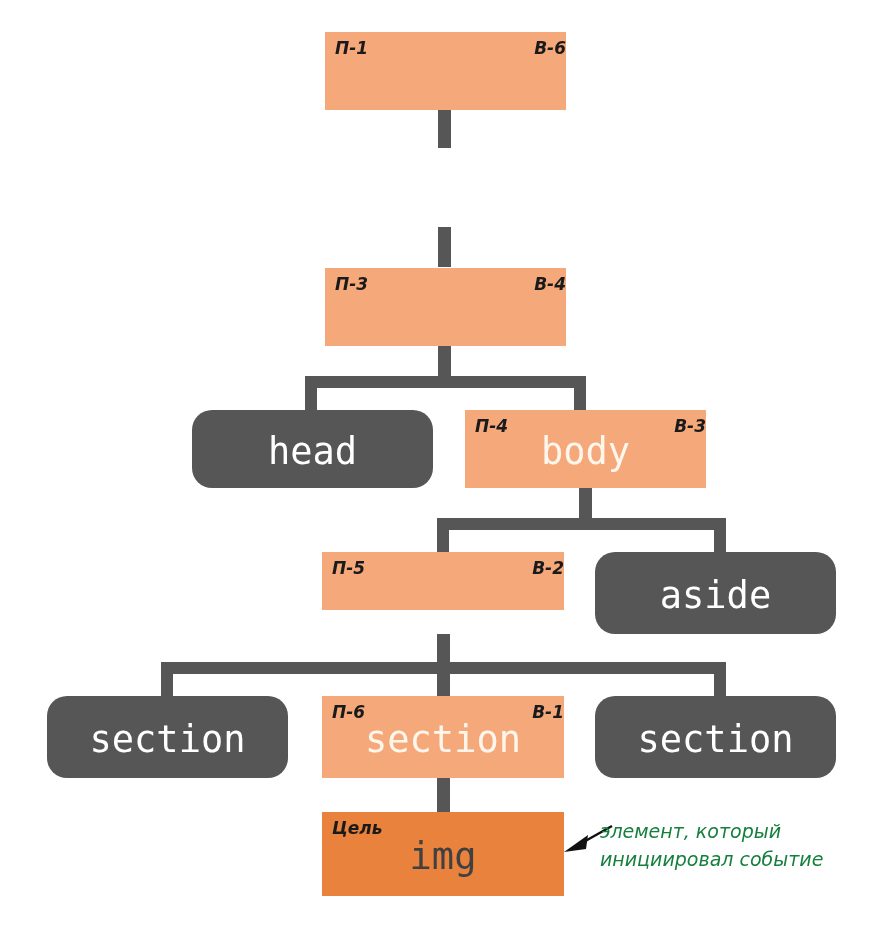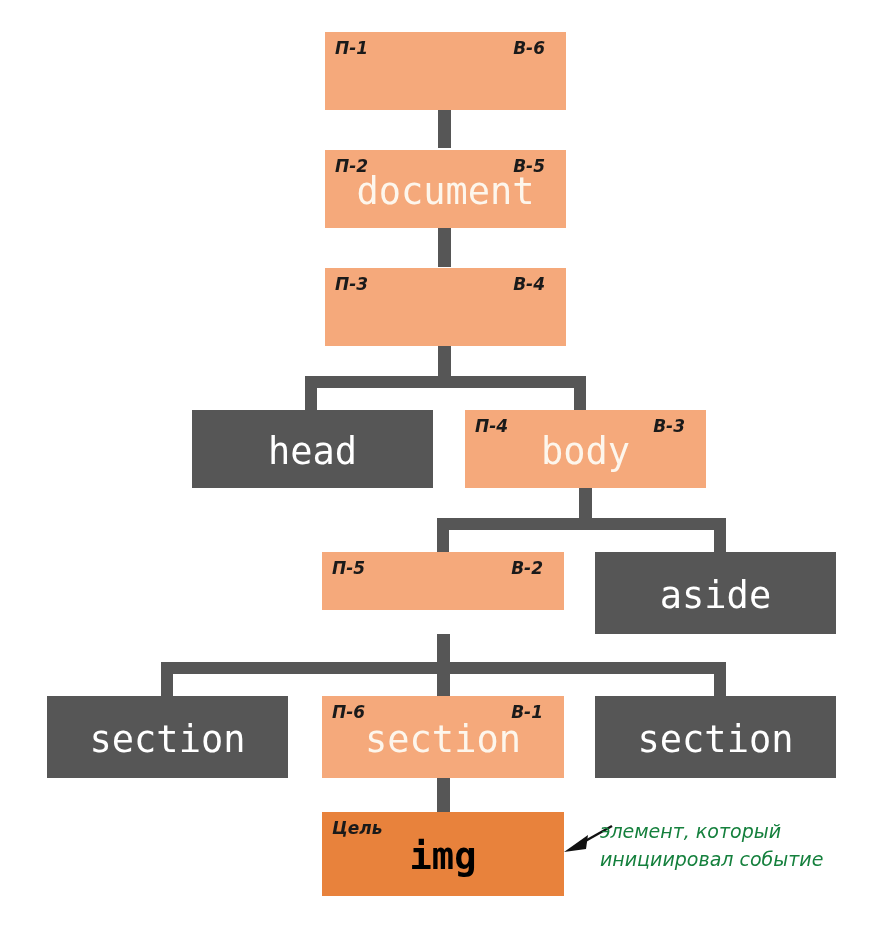--- a/index.html
+++ b/index.html
@@ -46,45 +46,45 @@
     top: 2px;
   }
   .node.peach {
     background: #f5a97b;
   }
   .node.peach .node-label {
     color: #fdf6ec;
   }
   .node.gray {
     background: #565656;
+    border-radius: 20px;
   }
   .node.gray .node-label {
     color: #ffffff;
   }
   .node.target {
     background: #e8823c;
   }
   .node.target .node-label {
-    color: #000000;
-    font-weight: bold;
+    color: #404040;
   }
 
   
   .tag {
     position: absolute;
     font-family: "DejaVu Sans", sans-serif;
     font-style: italic;
     font-weight: bold;
     font-size: 17px;
     color: #1a1a1a;
     white-space: nowrap;
     line-height: 1;
   }
   .tag.left  { left: 10px;  top: 8px; }
-  .tag.right { right: 21px; top: 8px; }
+  .tag.right { right: 0; top: 8px; }
 
   
   #annotation {
     position: absolute;
     left: 600px;
     top: 818px;
     width: 270px;
     font-family: "DejaVu Sans", sans-serif;
     font-style: italic;
     font-size: 19px;
@@ -136,25 +136,20 @@
 
   <div class="edge" style="left:437px; top:662px; width:13px; height:42px;"></div>
 
   <div class="edge" style="left:437px; top:778px; width:13px; height:36px;"></div>
 
   <div class="node peach" style="left:325px; top:32px; width:241px; height:78px;">
     <span class="tag left">П-1</span>
     <span class="tag right">В-6</span>
   </div>
 
-  <div class="node peach" style="left:325px; top:150px; width:241px; height:78px;">
-    <span class="tag left">П-2</span>
-    <span class="tag right">В-5</span>
-    <span class="node-label">document</span>
-  </div>
 
   <div class="node peach" style="left:325px; top:268px; width:241px; height:78px;">
     <span class="tag left">П-3</span>
     <span class="tag right">В-4</span>
   </div>
 
   <div class="node gray" style="left:192px; top:410px; width:241px; height:78px;">
     <span class="node-label">head</span>
   </div>
 

